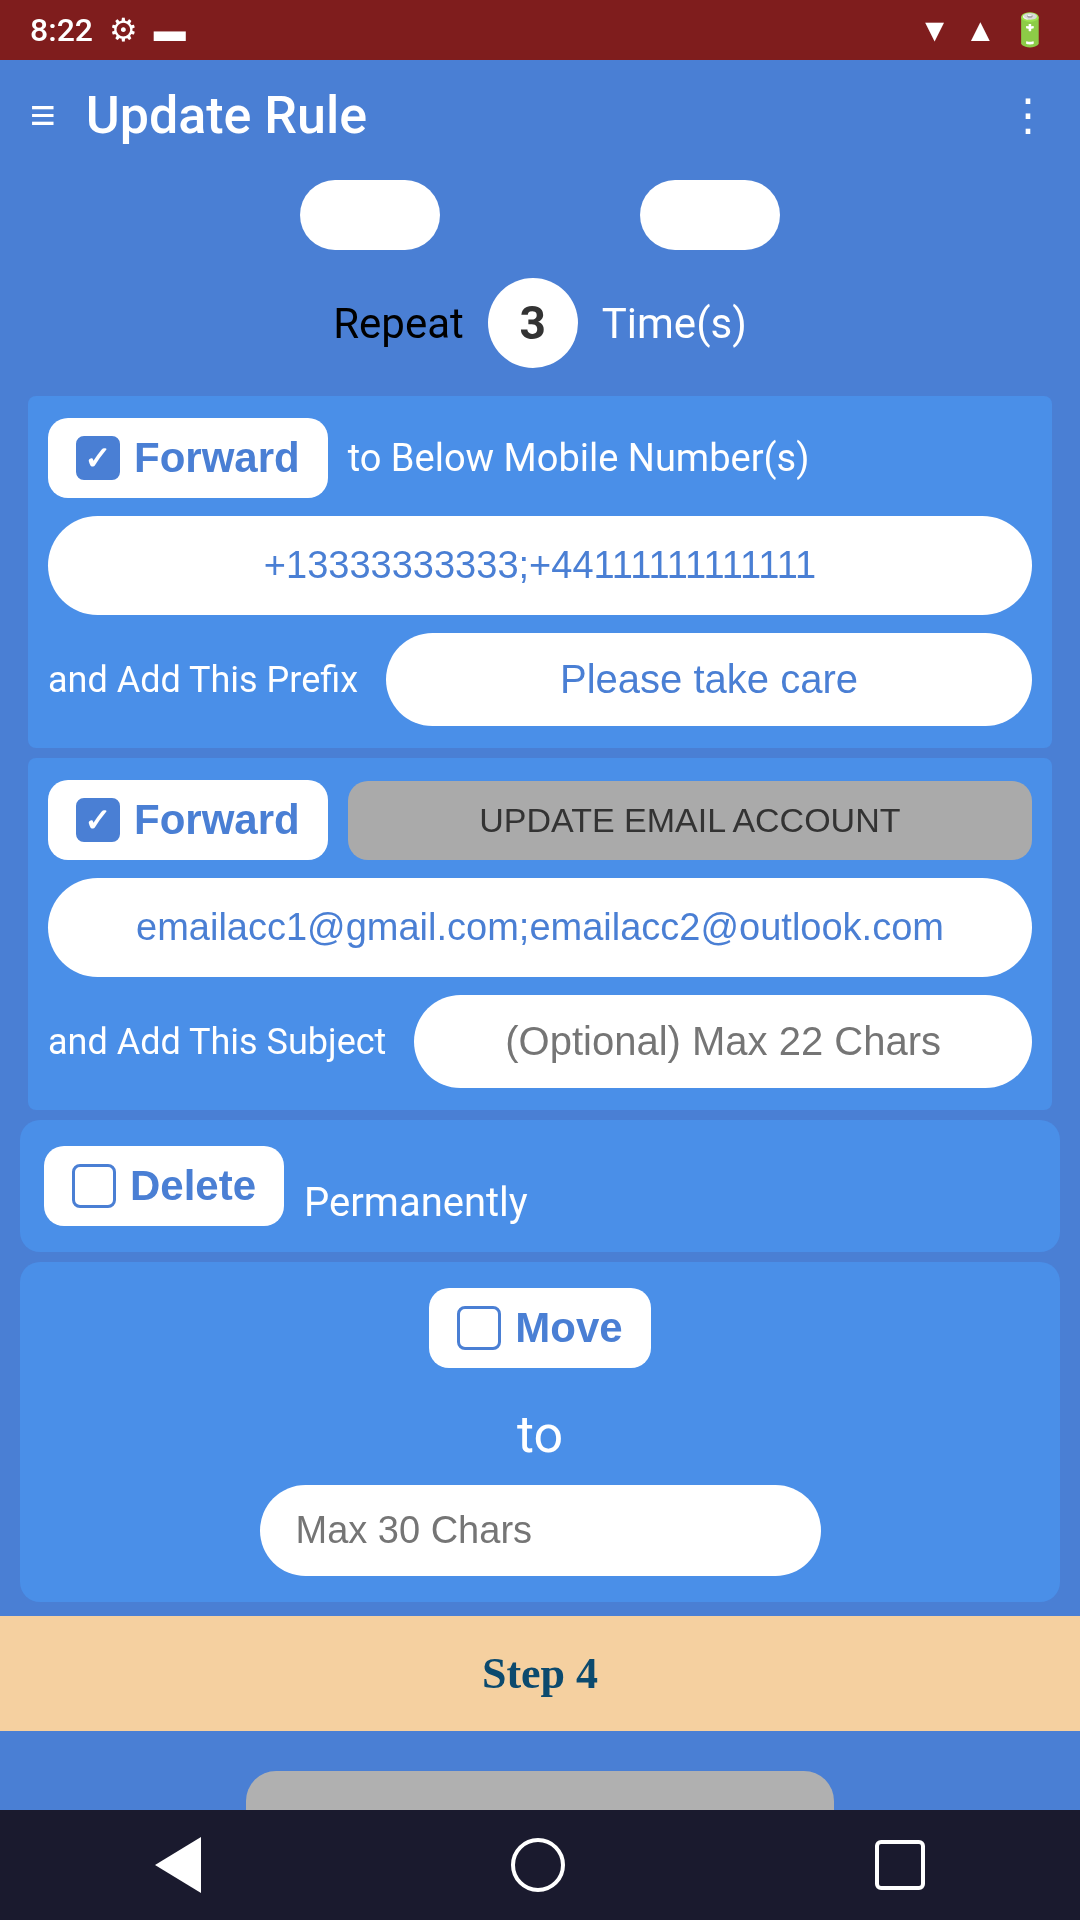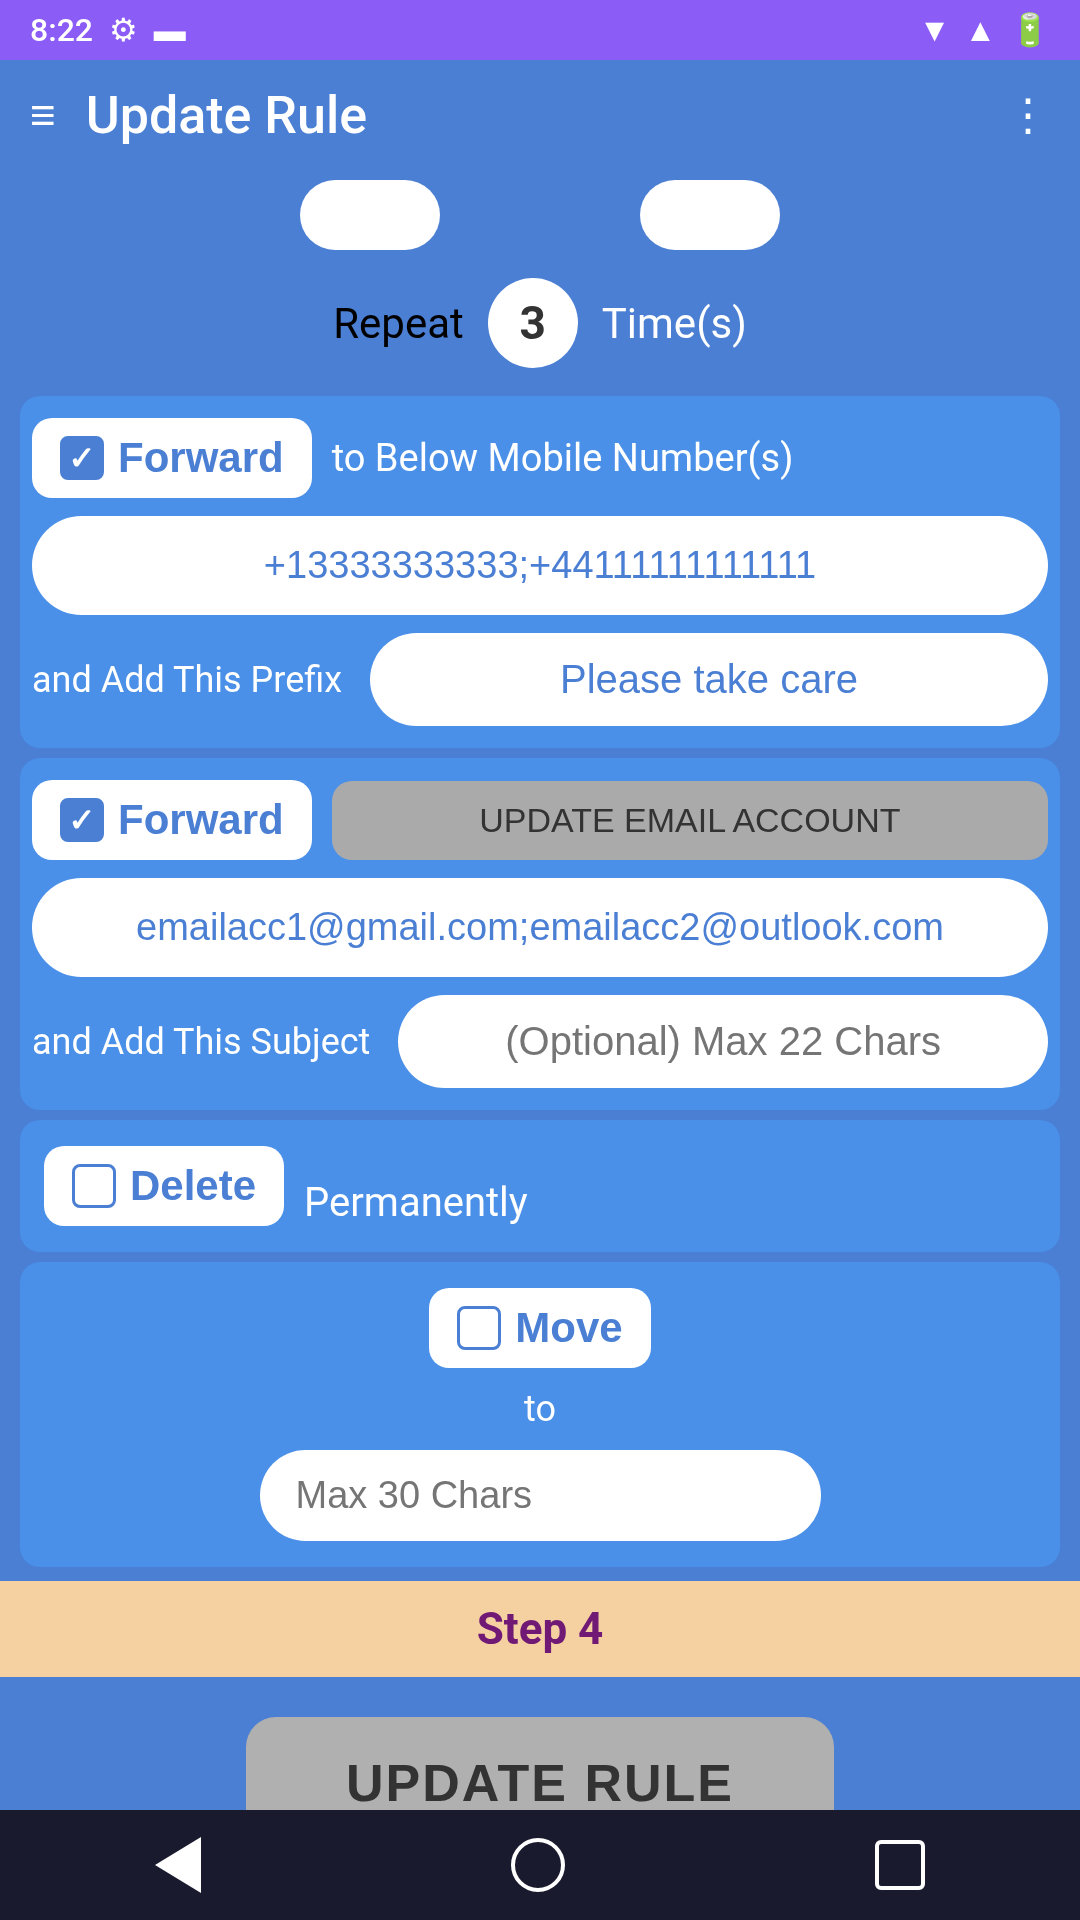--- a/index.html
+++ b/index.html
@@ -11,21 +11,21 @@
       background: #4a7fd4;
       font-family: 'Roboto', Arial, sans-serif;
       overflow: hidden;
       position: relative;
     }
 
     
     .status-bar {
       width: 100%;
       height: 60px;
-      background: #8b5cf6;
+      background: #7f1d1d;
       display: flex;
       align-items: center;
       justify-content: space-between;
       padding: 0 30px;
       color: white;
       font-size: 32px;
       font-weight: 500;
     }
 
     .status-left {
@@ -122,23 +122,23 @@
     }
 
     .times-label {
       color: white;
       font-size: 42px;
     }
 
     
     .section-card {
       background: #4a8fe8;
-      border-radius: 20px;
-      margin: 10px 0;
-      padding: 22px 12px;
+      border-radius: 8px;
+      margin: 10px 8px;
+      padding: 22px 20px;
     }
 
     
     .forward-row {
       display: flex;
       align-items: center;
       gap: 20px;
       margin-bottom: 18px;
     }
 
@@ -271,44 +271,46 @@
       margin: 10px 0;
       padding: 26px 24px;
       display: flex;
       align-items: center;
       gap: 20px;
       flex-direction: column;
     }
 
     .move-to-label {
       color: white;
-      font-size: 36px;
+      font-size: 52px;
+      margin-top: 16px;
     }
 
     .move-input {
       background: white;
       border: none;
       border-radius: 60px;
       flex: 1;
       padding: 24px 36px;
       font-size: 38px;
       color: #999;
       outline: none;
     }
 
     
     .step-bar {
       background: #f5d0a0;
       width: 100%;
-      padding: 22px;
+      padding: 32px;
       text-align: center;
       font-size: 44px;
       font-weight: bold;
-      color: #701a75;
+      color: #0c4a6e;
       margin-top: 14px;
+      font-family: Liberation Serif, serif;
     }
 
     
     .update-rule-section {
       display: flex;
       justify-content: center;
       padding: 40px 20px;
     }
 
     .update-rule-btn {

